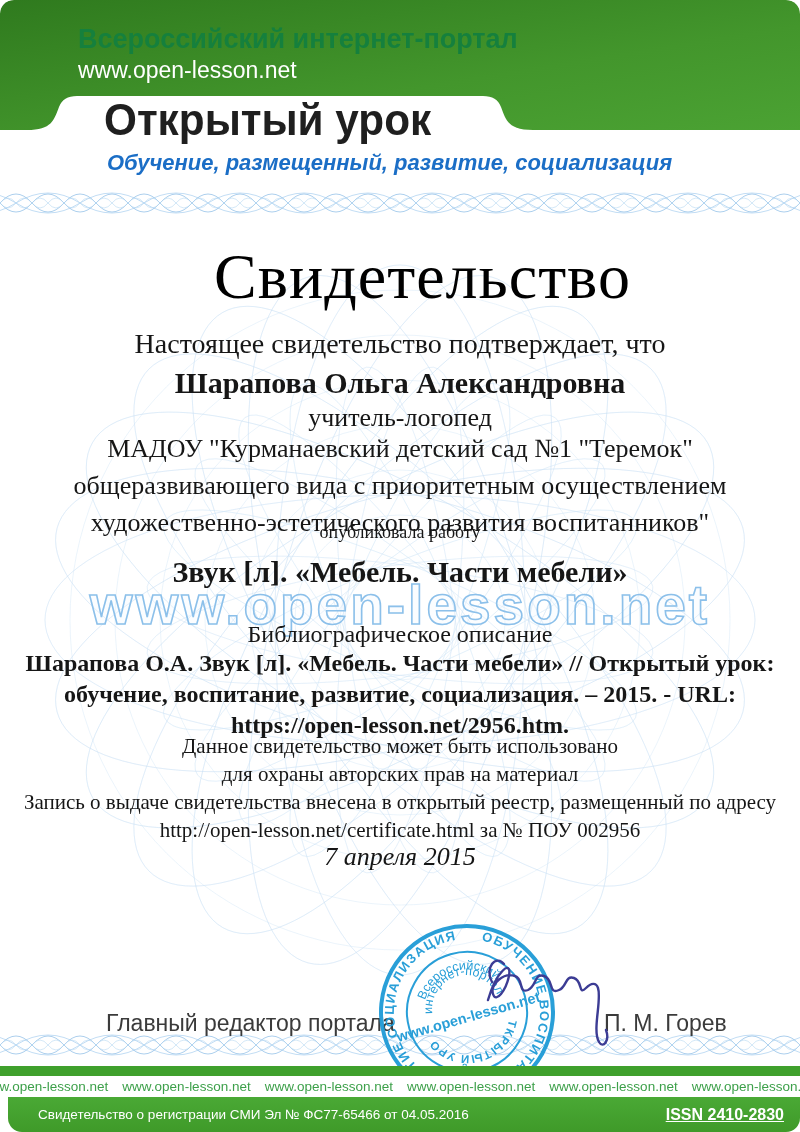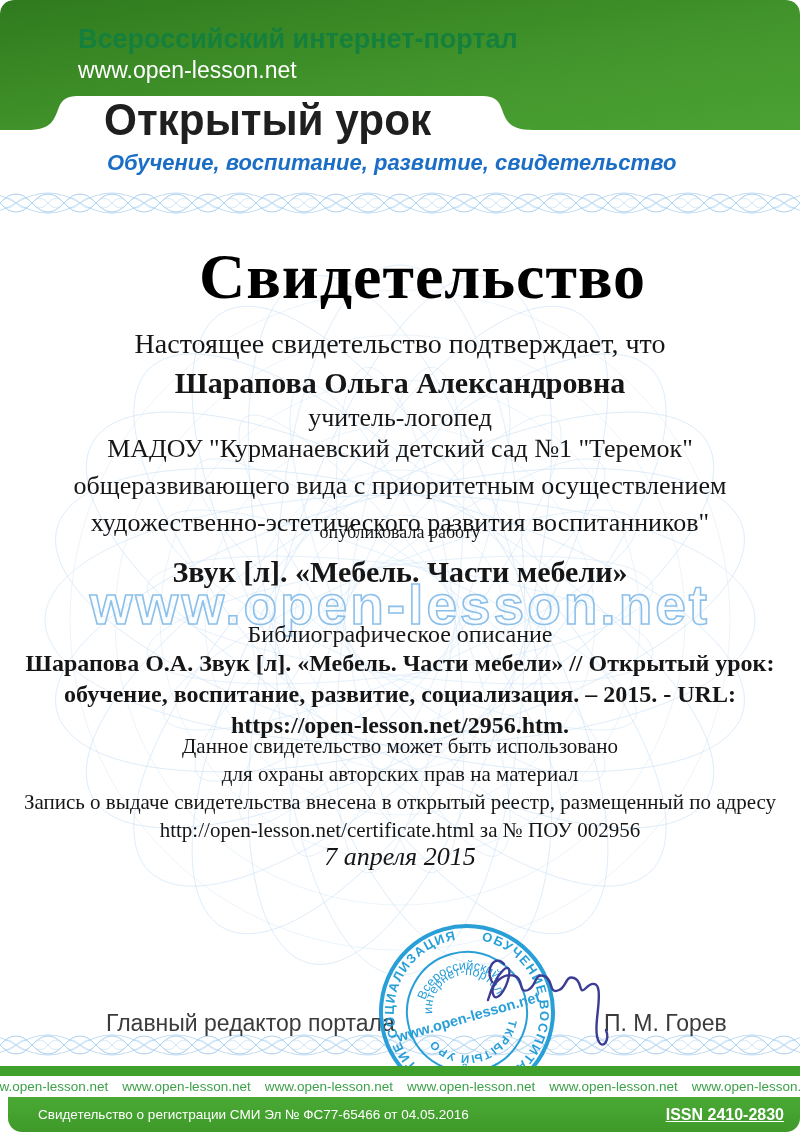--- a/index.html
+++ b/index.html
@@ -24,21 +24,21 @@
   .band{position:absolute;left:0;width:800px;height:24px;z-index:1;}
   .band-top{top:191px;}
   .band-bottom{top:1033px;}
   .band .w1{stroke:#7fb5e3;stroke-width:1;fill:none;opacity:.65;}
   .band .w2{stroke:#9ac7ec;stroke-width:1;fill:none;opacity:.6;}
   .band .w3{stroke:#b7d8f2;stroke-width:1;fill:none;opacity:.6;}
   .rosette{position:absolute;left:0;top:215px;z-index:1;opacity:.55;}
   .watermark-svg{position:absolute;left:0;top:576px;z-index:2;}
 
   
-  .cert-title{top:240px;font-size:64px;font-weight:700;letter-spacing:1px;color:#000;z-index:3;padding-left:45px;}
+  .cert-title{top:240px;font-size:64px;font-weight:400;letter-spacing:1px;color:#000;z-index:3;padding-left:45px;}
   .confirm-line{top:328px;font-size:28px;z-index:3;}
   .recipient-name{top:366px;font-size:30px;font-weight:700;z-index:3;}
   .recipient-position{top:403px;font-size:26px;z-index:3;}
   .recipient-org{top:431px;left:24px;right:24px;font-size:26px;line-height:1.42;z-index:3;}
   .published-label{top:522px;font-size:18px;z-index:3;}
   .work-title{top:555px;font-size:30px;font-weight:700;z-index:3;}
   .biblio-label{top:621px;font-size:24px;z-index:3;}
   .biblio{top:648px;left:15px;right:15px;font-size:24px;font-weight:700;line-height:1.3;z-index:3;}
   .notes{top:733px;font-size:21px;line-height:1.33;z-index:3;}
   .cert-date{top:842px;font-size:26px;font-style:italic;z-index:3;}
@@ -75,21 +75,21 @@
         <stop offset="0.6" stop-color="#43962c"></stop>
         <stop offset="1" stop-color="#4ba233"></stop>
       </linearGradient>
     </defs>
     <path d="M14 0 L786 0 Q800 0 800 14 L800 130 L533 130 C508 130 506 120 501 107
              Q497 96 483 96 L77 96 Q63 96 59 107 C54 120 52 130 27 130 L0 130 L0 14 Q0 0 14 0 Z" fill="url(#hg)"></path>
   </svg>
   <div class="portal-title">Всероссийский интернет-портал</div>
   <div class="portal-url">www.open-lesson.net</div>
   <div class="site-name">Открытый урок</div>
-  <div class="tagline">Обучение, воспитание, развитие, свидетельство</div>
+  <div class="tagline">Обучение, размещенный, развитие, социализация</div>
 
   <svg class="band band-top" viewBox="0 0 800 24" preserveAspectRatio="none">
     <path class="w1" d="M-64 12 Q-48 -6 -32 12 T0 12 T32 12 T64 12 T96 12 T128 12 T160 12 T192 12 T224 12 T256 12 T288 12 T320 12 T352 12 T384 12 T416 12 T448 12 T480 12 T512 12 T544 12 T576 12 T608 12 T640 12 T672 12 T704 12 T736 12 T768 12 T800 12 T832 12 T864 12"></path>
       <path class="w1" d="M-64 12 Q-48 30 -32 12 T0 12 T32 12 T64 12 T96 12 T128 12 T160 12 T192 12 T224 12 T256 12 T288 12 T320 12 T352 12 T384 12 T416 12 T448 12 T480 12 T512 12 T544 12 T576 12 T608 12 T640 12 T672 12 T704 12 T736 12 T768 12 T800 12 T832 12 T864 12"></path>
     <path class="w2" d="M-112 12 Q-80 -8 -48 12 T16 12 T80 12 T144 12 T208 12 T272 12 T336 12 T400 12 T464 12 T528 12 T592 12 T656 12 T720 12 T784 12 T848 12"></path>
       <path class="w2" d="M-112 12 Q-80 32 -48 12 T16 12 T80 12 T144 12 T208 12 T272 12 T336 12 T400 12 T464 12 T528 12 T592 12 T656 12 T720 12 T784 12 T848 12"></path>
     <path class="w3" d="M-32 12 Q-24 2 -16 12 T0 12 T16 12 T32 12 T48 12 T64 12 T80 12 T96 12 T112 12 T128 12 T144 12 T160 12 T176 12 T192 12 T208 12 T224 12 T240 12 T256 12 T272 12 T288 12 T304 12 T320 12 T336 12 T352 12 T368 12 T384 12 T400 12 T416 12 T432 12 T448 12 T464 12 T480 12 T496 12 T512 12 T528 12 T544 12 T560 12 T576 12 T592 12 T608 12 T624 12 T640 12 T656 12 T672 12 T688 12 T704 12 T720 12 T736 12 T752 12 T768 12 T784 12 T800 12 T816 12 T832 12 T848 12"></path>
       <path class="w3" d="M-32 12 Q-24 22 -16 12 T0 12 T16 12 T32 12 T48 12 T64 12 T80 12 T96 12 T112 12 T128 12 T144 12 T160 12 T176 12 T192 12 T208 12 T224 12 T240 12 T256 12 T272 12 T288 12 T304 12 T320 12 T336 12 T352 12 T368 12 T384 12 T400 12 T416 12 T432 12 T448 12 T464 12 T480 12 T496 12 T512 12 T528 12 T544 12 T560 12 T576 12 T592 12 T608 12 T624 12 T640 12 T656 12 T672 12 T688 12 T704 12 T720 12 T736 12 T752 12 T768 12 T784 12 T800 12 T816 12 T832 12 T848 12"></path>
   </svg>
   <svg class="band band-bottom" viewBox="0 0 800 24" preserveAspectRatio="none">

